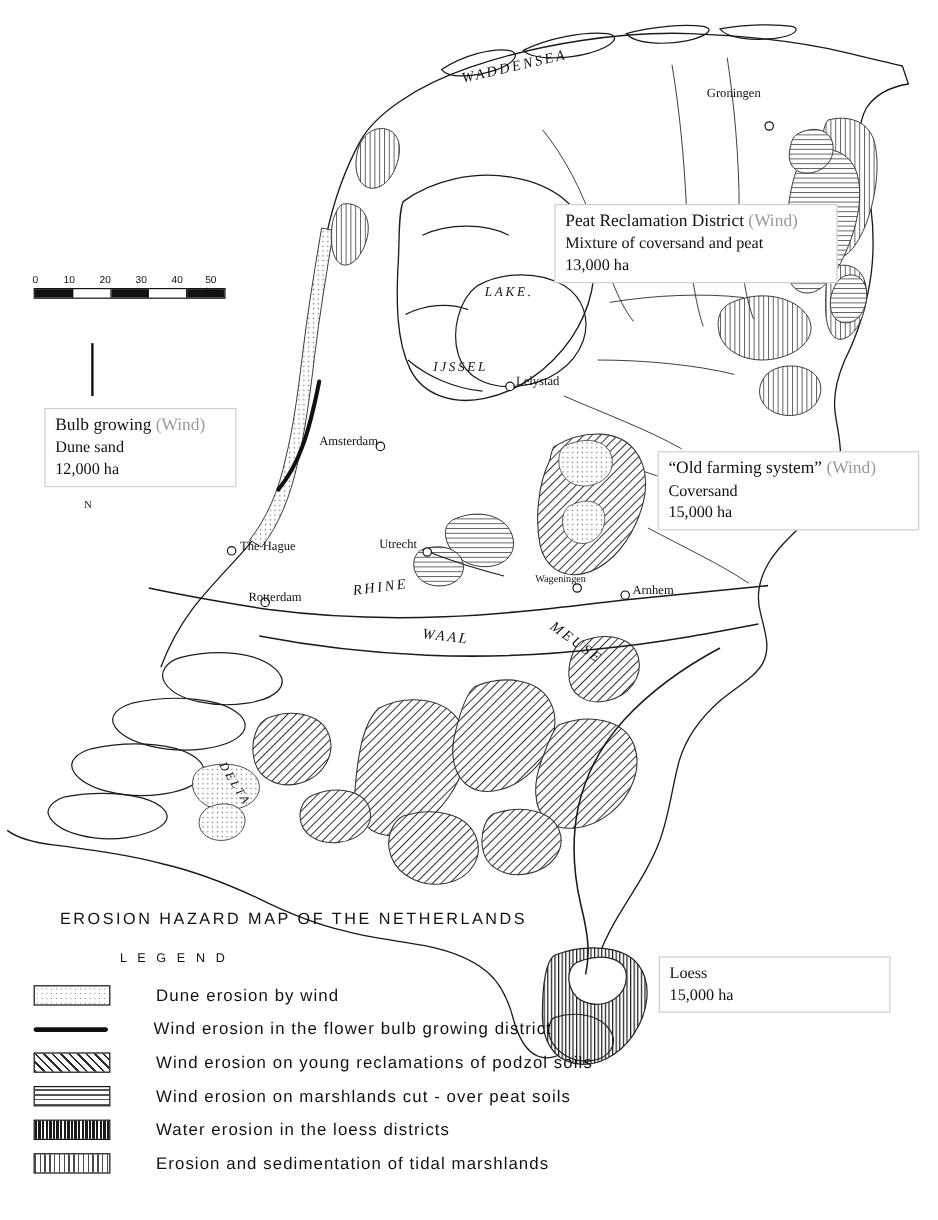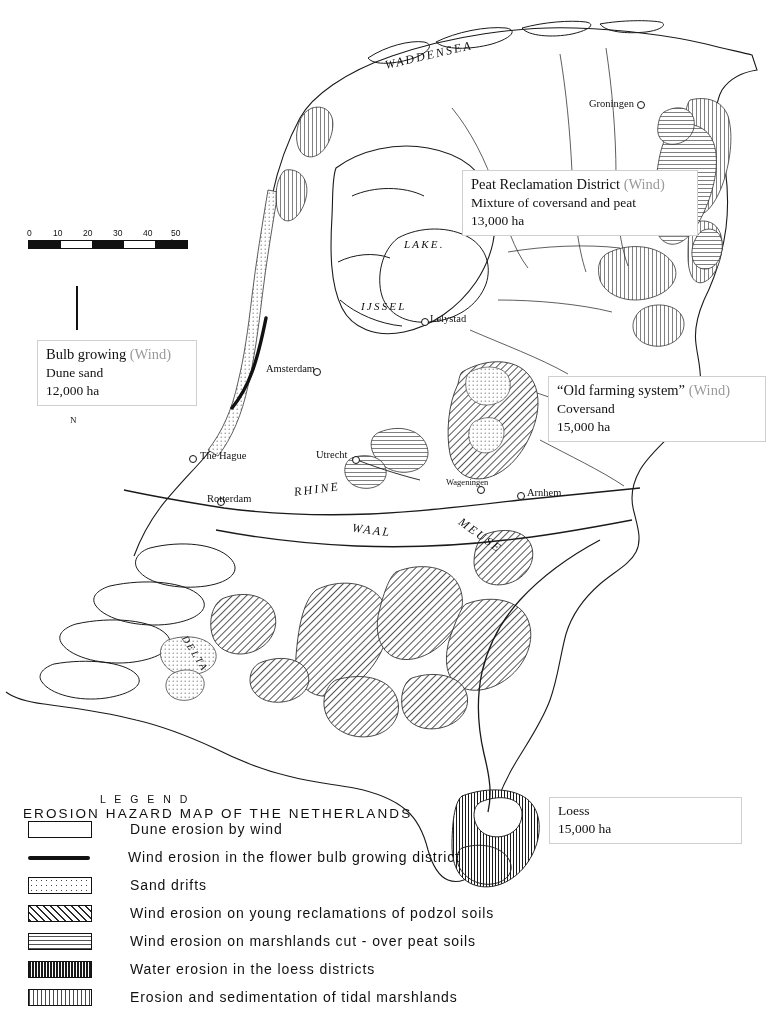--- a/index.html
+++ b/index.html
@@ -35,22 +35,22 @@
   #scalebar div{flex:1;border-right:1px solid #111;}
   #scalebar div:last-child{border-right:none;}
   #scalebar div.f{background:#111;}
 
   
   #northarrow{position:absolute;left:76px;top:286px;width:2px;height:44px;background:#111;}
   #northlabel{position:absolute;left:70px;top:415px;font-family:"Liberation Serif",serif;
               font-size:9px;letter-spacing:1px;color:#111;}
 
   
-  #maptitle{position:absolute;left:23px;top:758px;font-family:"Liberation Sans",sans-serif;
-            font-size:13.5px;letter-spacing:2.1px;color:#111;margin-top:48px;}
+  #maptitle{position:absolute;left:50px;top:758px;font-family:"Liberation Sans",sans-serif;
+            font-size:13.5px;letter-spacing:2.1px;color:#111;}
   #legendtitle{position:absolute;left:100px;top:793px;font-family:"Liberation Sans",sans-serif;
                font-size:10.5px;letter-spacing:3px;color:#111;}
   #legend{position:absolute;left:28px;top:815px;width:520px;}
   .legrow{display:flex;align-items:center;height:28px;}
   .legswatch{width:62px;height:15px;border:1px solid #111;flex:none;}
   .legtext{margin-left:38px;font-family:"Liberation Sans",sans-serif;font-size:14px;
            letter-spacing:.9px;color:#111;}
 
   .sw-dune{background:#fff;}
   .sw-bulbline{border:none;height:4px;background:#111;border-radius:2px;margin-top:1px;}
@@ -232,21 +232,21 @@
 
   <div class="sealabel" style="left:384px;top:48px;transform:rotate(-13deg);">WADDENSEA</div>
   <div class="sealabel" style="left:404px;top:238px;font-size:11px;">LAKE.</div>
   <div class="sealabel" style="left:361px;top:300px;font-size:11px;">IJSSEL</div>
   <div class="sealabel" style="left:294px;top:482px;transform:rotate(-7deg);">RHINE</div>
   <div class="sealabel" style="left:352px;top:523px;transform:rotate(7deg);">WAAL</div>
   <div class="sealabel" style="left:455px;top:528px;transform:rotate(36deg);">MEUSE</div>
   <div class="sealabel" style="left:175px;top:648px;font-size:10px;transform:rotate(58deg);">DELTA</div>
 
   <div class="citydot" style="left:637px;top:101px;"></div>
-  <div class="mlabel" style="left:589px;top:98px;">Groningen</div>
+  <div class="mlabel" style="left:589px;top:73px;">Groningen</div>
 
   <div class="citydot" style="left:421px;top:318px;"></div>
   <div class="mlabel" style="left:430px;top:313px;">Lelystad</div>
 
   <div class="citydot" style="left:313px;top:368px;"></div>
   <div class="mlabel" style="left:266px;top:363px;">Amsterdam</div>
 
   <div class="citydot" style="left:189px;top:455px;"></div>
   <div class="mlabel" style="left:200px;top:450px;">The Hague</div>
 
@@ -315,24 +315,20 @@
   <div id="legend">
     <div class="legrow">
       <div class="legswatch sw-dune" style="background-image:radial-gradient(#777 0.6px,transparent 0.7px);background-size:4px 4px;"></div>
       <div class="legtext">Dune  erosion  by  wind</div>
     </div>
     <div class="legrow">
       <div class="legswatch sw-bulbline"></div>
       <div class="legtext">Wind  erosion  in  the  flower  bulb  growing  district</div>
     </div>
     <div class="legrow">
-      <div class="legswatch sw-drift" style="background-image:radial-gradient(#444 0.9px,transparent 1px);background-size:5px 5px;"></div>
-      <div class="legtext">Sand  drifts</div>
-    </div>
-    <div class="legrow">
       <div class="legswatch sw-podzol" style="background:repeating-linear-gradient(45deg,#2b2b2b 0 1.6px,#fff 1.6px 5px);"></div>
       <div class="legtext">Wind  erosion  on  young  reclamations  of  podzol  soils</div>
     </div>
     <div class="legrow">
       <div class="legswatch sw-peat" style="background:repeating-linear-gradient(0deg,#555 0 1.4px,#fff 1.4px 4px);"></div>
       <div class="legtext">Wind  erosion  on  marshlands  cut - over  peat  soils</div>
     </div>
     <div class="legrow">
       <div class="legswatch sw-loess" style="background:repeating-linear-gradient(90deg,#1a1a1a 0 2px,#fff 2px 3px);"></div>
       <div class="legtext">Water  erosion  in  the  loess  districts</div>

